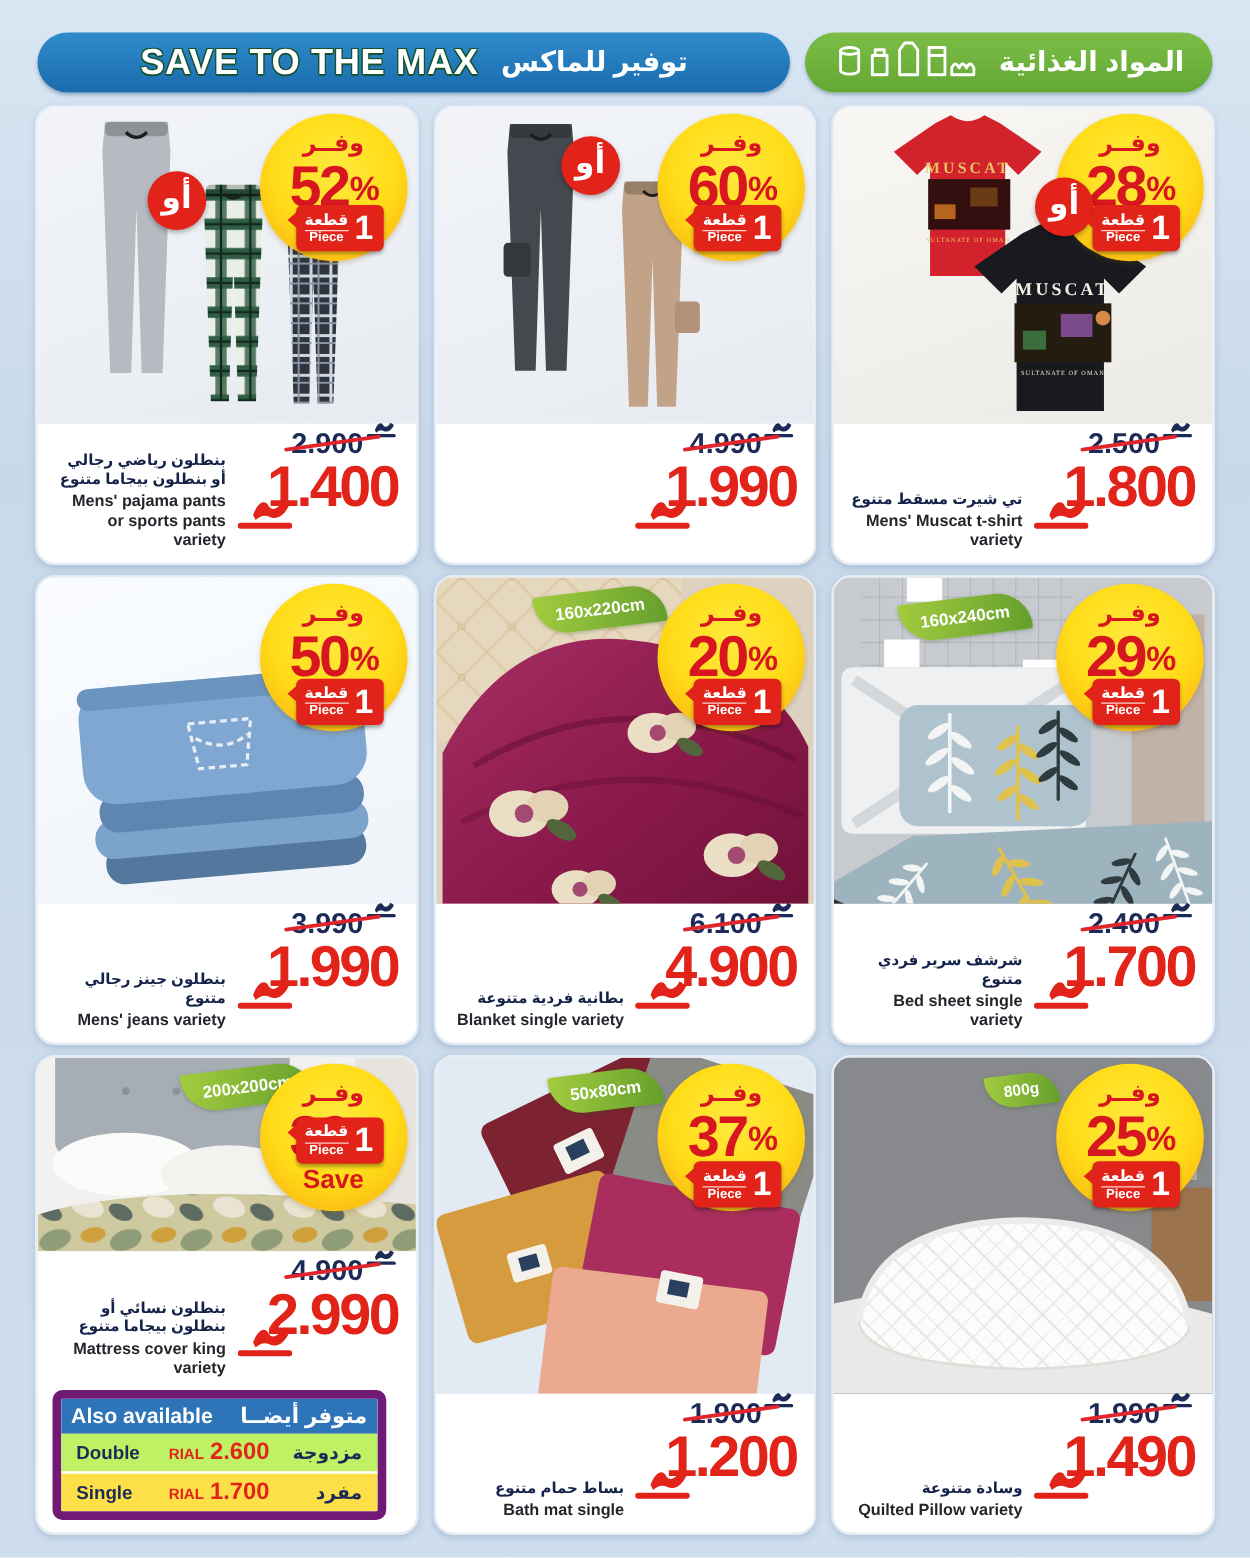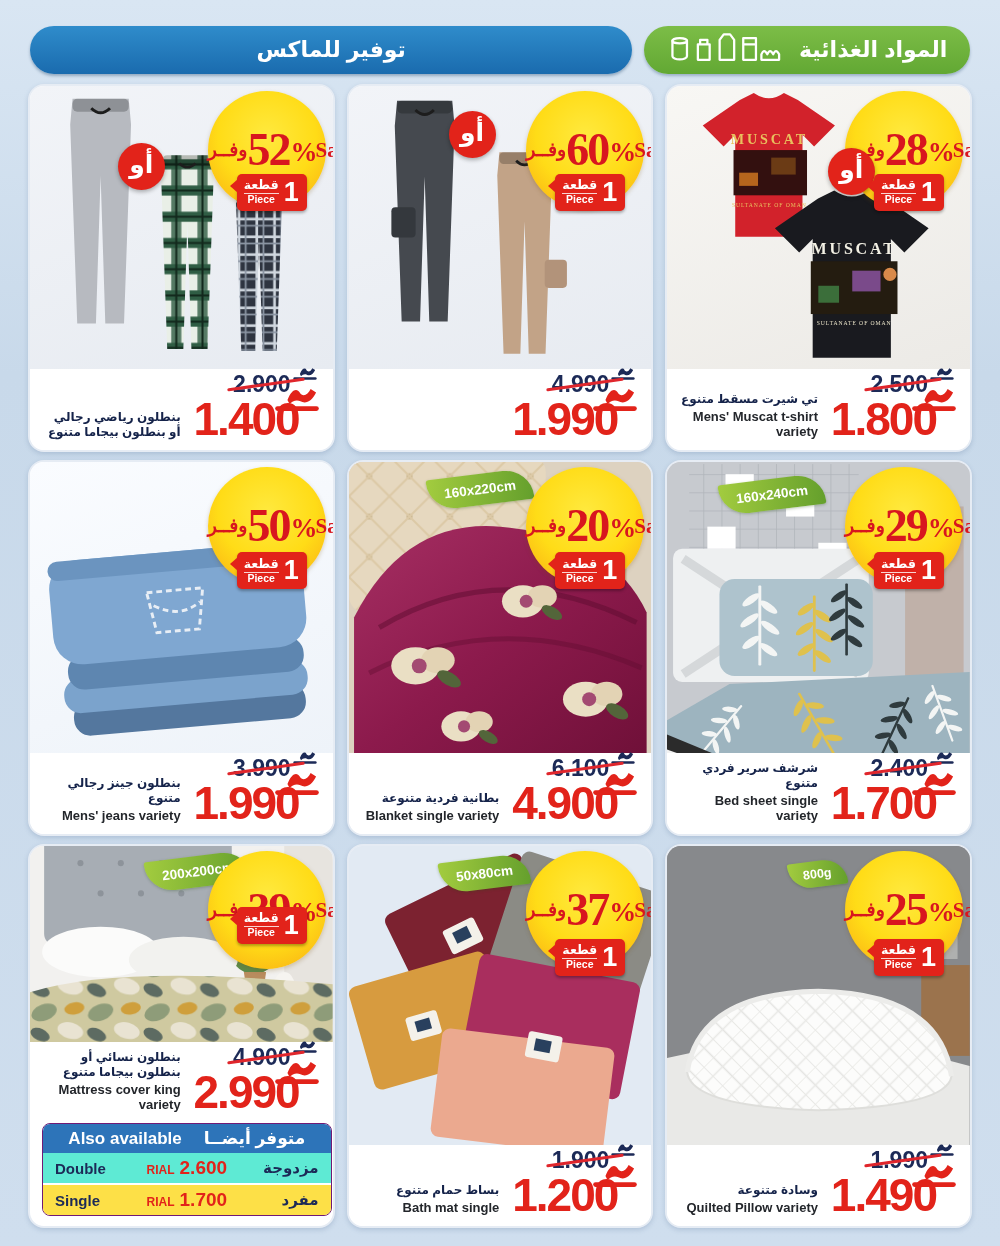--- a/index.html
+++ b/index.html
@@ -29,22 +29,22 @@
   .p3{background:linear-gradient(160deg,#f8f7f4,#eceae6);}
   .p4{background:linear-gradient(160deg,#fafcff,#eef3f9);}
   .p5{background:#ddd2c0;}
   .p6{background:#c7cacf;}
   .p7{background:#f2f1ef;}
   .p8{background:#e2eaf3;}
   .p9{background:#87898c;}
   
   .badge-save{position:absolute;top:5px;right:7px;width:118px;height:118px;border-radius:50%;
     background:radial-gradient(circle at 50% 38%,#ffe93e 0%,#ffdc17 52%,#f9a913 100%);
-    display:flex;flex-direction:row;align-items:center;justify-content:flex-start;color:#d8161f;line-height:1;
-    box-shadow:0 2px 4px rgba(120,80,0,.25);font-family:Liberation Serif, serif;}
+    display:flex;flex-direction:column;align-items:center;justify-content:center;color:#d8161f;line-height:1;
+    box-shadow:0 2px 4px rgba(120,80,0,.25);}
   .bs-ar{font-weight:800;font-size:19px;margin-bottom:1px;}
   .bs-pct{font-weight:800;font-size:46px;letter-spacing:-2px;display:flex;align-items:flex-start;}
   .bs-pct i{font-style:normal;font-size:27px;margin-top:12px;margin-left:1px;}
   .bs-en{font-weight:800;font-size:21px;margin-top:1px;}
   .badge-or{position:absolute;width:47px;height:47px;border-radius:50%;background:#e2231a;color:#fff;
     font-weight:800;font-size:25px;display:flex;align-items:center;justify-content:center;
     box-shadow:0 2px 4px rgba(0,0,0,.3);padding-bottom:4px;box-sizing:border-box;}
   .or1{left:29%;top:20%;}
   .or2{left:33%;top:9%;}
   .or3{left:53%;top:22%;}
@@ -66,28 +66,28 @@
   
   .info{display:flex;align-items:flex-end;gap:6px;padding:4px 14px 10px 12px;background:#fff;}
   .names{flex:1.15;text-align:right;min-width:0;}
   .name-ar{font-size:12px;font-weight:700;color:#15234a;line-height:1.25;}
   .name-en{font-size:13px;font-weight:700;color:#23262b;line-height:1.2;margin-top:2px;}
   .prices{flex:1;display:flex;flex-direction:column;align-items:flex-end;min-width:132px;}
   .old{position:relative;color:#1c2a57;font-weight:800;font-size:23px;display:flex;align-items:flex-start;line-height:1;padding-right:2px;}
   .old::after{content:"";position:absolute;left:-6px;right:14px;top:46%;height:3px;background:#e0262c;transform:rotate(-8deg);border-radius:2px;}
   .cur{fill:currentColor;}
   .cur-old{width:24px;height:16px;margin-left:2px;transform:translateY(-7px);}
-  .new{color:#e2231a;font-weight:800;font-size:46px;letter-spacing:-2px;line-height:.92;display:flex;align-items:flex-start;margin-top:2px;}
+  .new{color:#e2231a;font-weight:800;font-size:46px;letter-spacing:-2px;line-height:.92;display:flex;align-items:flex-start;margin-top:2px;flex-direction:column;}
   .cur-new{width:44px;height:30px;margin-left:-24px;transform:translateY(-13px);}
   
-  .aa{margin:0 1px 10px 12px;border-radius:8px;overflow:hidden;border:1px solid #701a75;}
+  .aa{margin:0 24px 10px 12px;border-radius:8px;overflow:hidden;border:7px solid #701a75;}
   .aa-head{background:#2d74b9;color:#fff;display:flex;align-items:center;justify-content:center;gap:22px;
     font-weight:700;font-size:17px;padding:4px 6px;}
   .aa-row{display:flex;align-items:center;justify-content:space-between;padding:4px 12px;font-weight:700;}
-  .aa-r1{background:#5eead4;}
+  .aa-r1{background:#bef264;}
   .aa-r2{background:#fde047;border-top:2px solid #fff;}
   .aa-en{color:#1c2a57;font-size:15px;width:70px;}
   .aa-price{color:#e2231a;display:flex;align-items:baseline;gap:5px;}
   .aa-cur{font-size:12px;font-weight:800;}
   .aa-val{font-size:19px;font-weight:800;}
   .aa-ar{color:#1c2a57;font-size:15px;width:70px;text-align:right;}
   .tee-txt{font-family:"Liberation Serif","DejaVu Serif",serif;font-weight:700;letter-spacing:3px;text-anchor:middle;}
   .tee-sub{font-family:"Liberation Serif","DejaVu Serif",serif;font-size:6px;letter-spacing:1px;text-anchor:middle;}
 </style>
 </head>
@@ -155,20 +155,21 @@
     </symbol>
     <symbol id="rial" viewBox="0 0 64 44">
       <path d="M18 22 C24 6 32 4 36 11 C40 18 48 15 52 6 L60 11 C54 24 45 28 37 24 C31 21 25 24 21 28 Z"></path>
       <rect x="0" y="31" width="64" height="7" rx="3.5"></rect>
     </symbol>
   </defs>
 </svg>
 
 <header class="hdr">
   <div class="pill pill-blue">
+    <span class="save-en">SAVE TO THE MAX</span>
     <span class="save-ar" dir="rtl">توفير للماكس</span>
   </div>
   <div class="pill pill-green">
     <span>
       <svg class="groc" viewBox="0 0 130 40">
         <g fill="none" stroke="#fff" stroke-width="2.5" stroke-linejoin="round" stroke-linecap="round">
           <ellipse cx="14" cy="12" rx="8" ry="3"></ellipse>
             <path d="M6 12 V29 a8 3.5 0 0 0 16 0 V12"></path>
           <path d="M34 16 h13 v17 h-13 z M36.5 16 v-5 h8 v5"></path>
           <path d="M58 11 l4.5 -6 h7 l4.5 6 v22 h-16 z"></path>
@@ -203,20 +204,21 @@
         <span class="bp-txt">
             <b>قطعة</b>
             <i>Piece</i>
           </span>
         <span class="bp-num">1</span>
       </div>
     </div>
     <div class="info">
       <div class="names">
         <div class="name-ar" dir="rtl">بنطلون رياضي رجالي أو بنطلون بيجاما متنوع</div>
+        <div class="name-en">Mens' pajama pants or sports pants variety</div>
       </div>
       <div class="prices">
         <div class="old">
             <span>2.900</span>
             <svg class="cur cur-old">
               <use href="#rial"></use>
             </svg>
           </div>
         <div class="new">
             <span>1.400</span>

